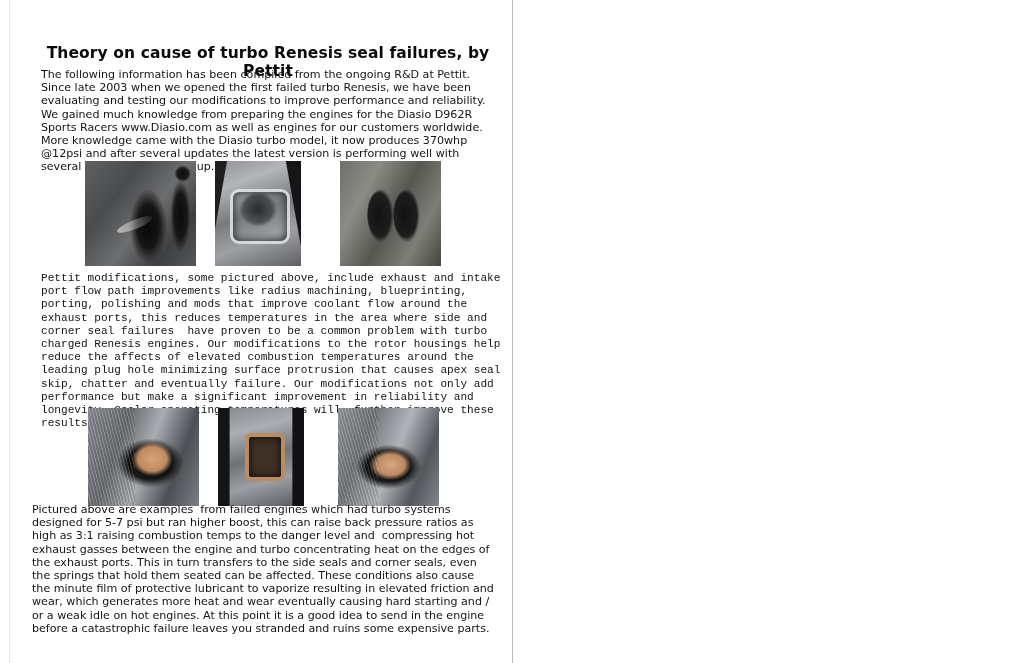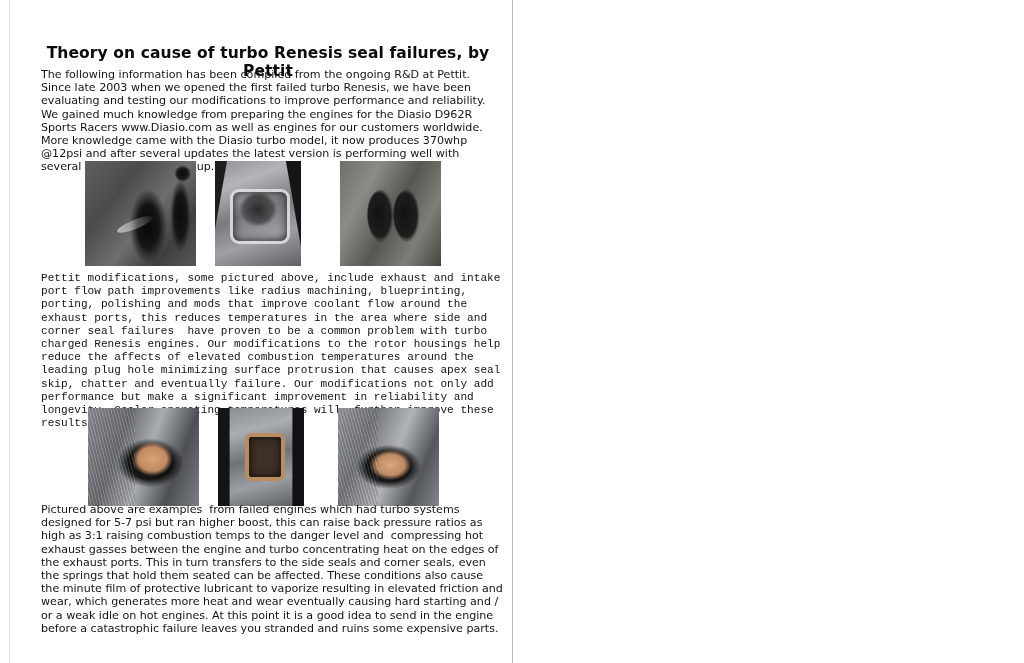--- a/index.html
+++ b/index.html
@@ -61,21 +61,21 @@
     line-height: 13.2px;
     color: #131313;
     text-align: left;
     font-family: "DejaVu Sans", "Liberation Sans", sans-serif;
     white-space: pre-wrap;
   }
 
   
   #lp-intro   { left: 31px; top: 68px;  width: 462px; }
   #lp-mods    { left: 31px; top: 272px; width: 462px; font-family: Liberation Mono, monospace; }
-  #lp-failed  { left: 31px; top: 503px; width: 462px; }
+  #lp-failed  { left: 22px; top: 503px; width: 462px; }
 
   
   .photo {
     position: absolute;
     overflow: hidden;
     background: #5b5b5b;
   }
   .photo .shade { position: absolute; inset: 0; }
 
   

